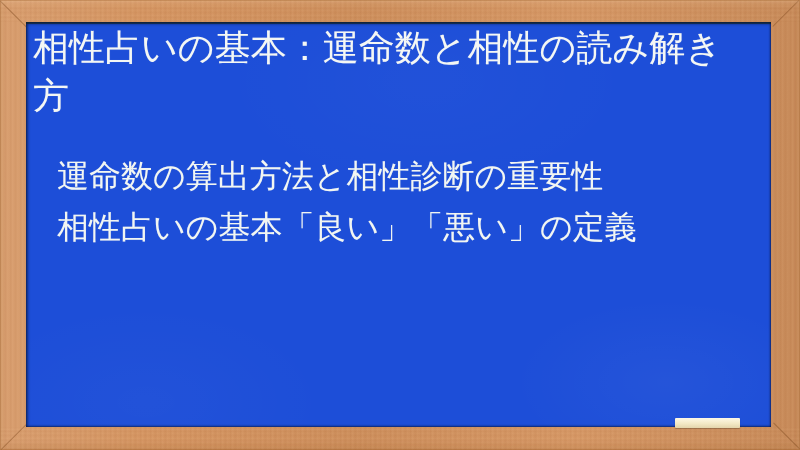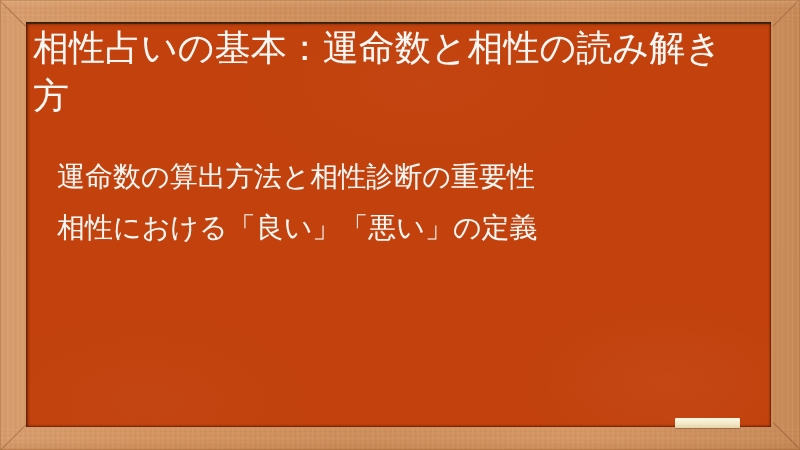--- a/index.html
+++ b/index.html
@@ -103,21 +103,21 @@
       inset 0 -3px 6px rgba(140,78,32,0.20);
   }
 
   
   #board {
     position: absolute;
     left: 26px;
     top: 22px;
     width: 745px;
     height: 405px;
-    background: #c2410c;
+    background: #1d4ed8;
     box-shadow:
       inset 0 2px 3px rgba(0,0,0,0.45),
       inset 2px 0 3px rgba(0,0,0,0.35),
       inset -1px 0 2px rgba(0,0,0,0.25),
       inset 0 -1px 2px rgba(0,0,0,0.30);
     overflow: hidden;
   }
   
   .board-texture {
     position: absolute;
@@ -160,21 +160,21 @@
     position: absolute;
     left: 31px;
     top: 129px;
     width: 690px;
     list-style: none;
     margin: 0;
     padding: 0;
   }
   .bullets li {
     color: #f2f6f2;
-    font-size: 28px;
+    font-size: 32px;
     line-height: 51px;
     font-weight: 400;
     white-space: nowrap;
     text-shadow: 0 0 1px rgba(255,255,255,0.20);
   }
 
   
   #chalk-stick {
     position: absolute;
     left: 675px;
@@ -204,20 +204,20 @@
 
   <div id="board">
     <div class="board-texture"></div>
     <div class="board-lip"></div>
 
     <div id="board-content">
       <div class="title">相性占いの基本：運命数と相性の読み解き方</div>
 
       <ul class="bullets">
         <li>運命数の算出方法と相性診断の重要性</li>
-        <li>相性における「良い」「悪い」の定義</li>
+        <li>相性占いの基本「良い」「悪い」の定義</li>
       </ul>
     </div>
   </div>
 
   <div id="chalk-stick"></div>
 
 </div>
 
 </body></html>

